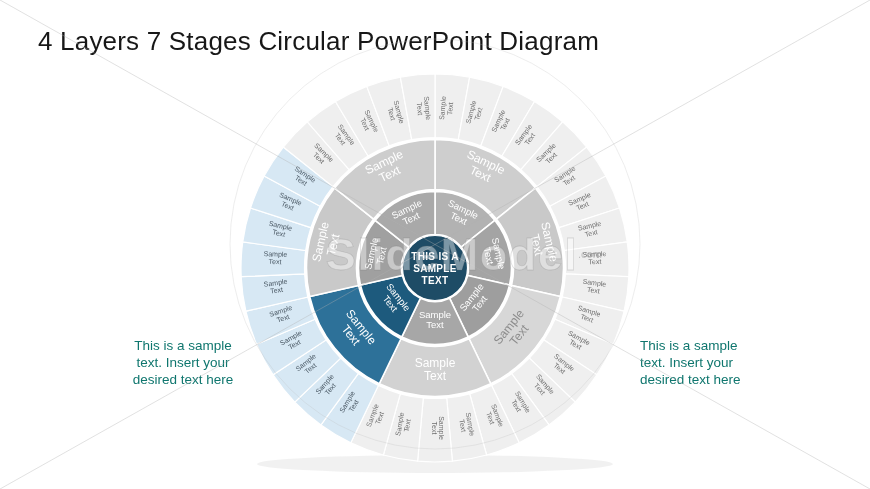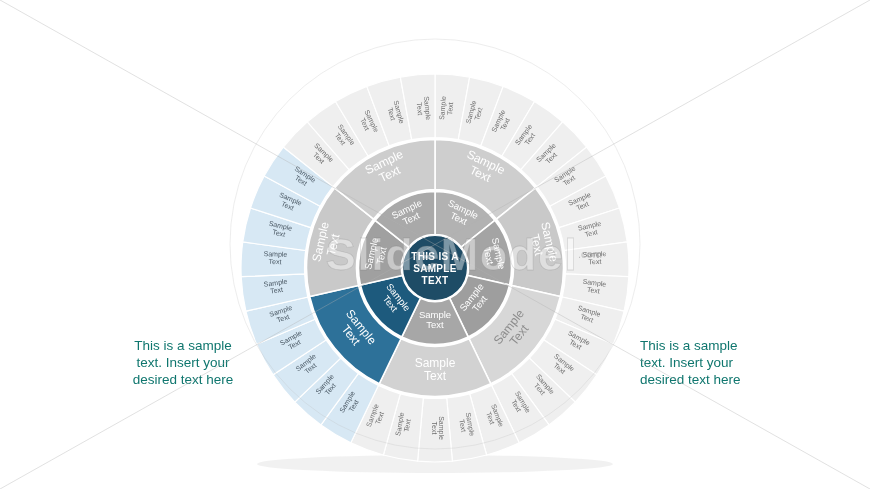--- a/index.html
+++ b/index.html
@@ -17,20 +17,21 @@
   }
   .side-note.left{left:108px;text-align:center;}
   .side-note.right{left:640px;text-align:left;}
   .diagram-wrap{position:absolute;left:0;top:0;width:870px;height:489px;}
   svg text{font-family:"Liberation Sans","DejaVu Sans",sans-serif;}
 </style>
 </head>
 <body>
 
 <div class="slide">
+  <div class="slide-title">4 Layers 7 Stages Circular PowerPoint Diagram</div>
   <div class="side-note left">This is a sample
 text. Insert your
 desired text here</div>
   <div class="side-note right">This is a sample
 text. Insert your
 desired text here</div>
   <div class="diagram-wrap" id="diagram"><svg viewBox="0 0 870 489" width="870" height="489">
         <ellipse cx="435" cy="464" rx="178" ry="9" fill="rgba(120,120,120,0.10)"></ellipse>
         <path d="M 435.00 74.00 A 194 194 0 0 1 469.64 77.12 L 458.30 139.60 A 130.5 130.5 0 0 0 435.00 137.50 Z" fill="#efefef" stroke="#ffffff" stroke-width="1.2"></path>
         <text transform="translate(449.34,108.64) rotate(-84.86)" text-anchor="middle" font-size="7" fill="#6e6e6e" font-weight="normal"><tspan x="0" dy="-0.62em">Sample</tspan><tspan x="0" dy="1.08em">Text</tspan></text>

